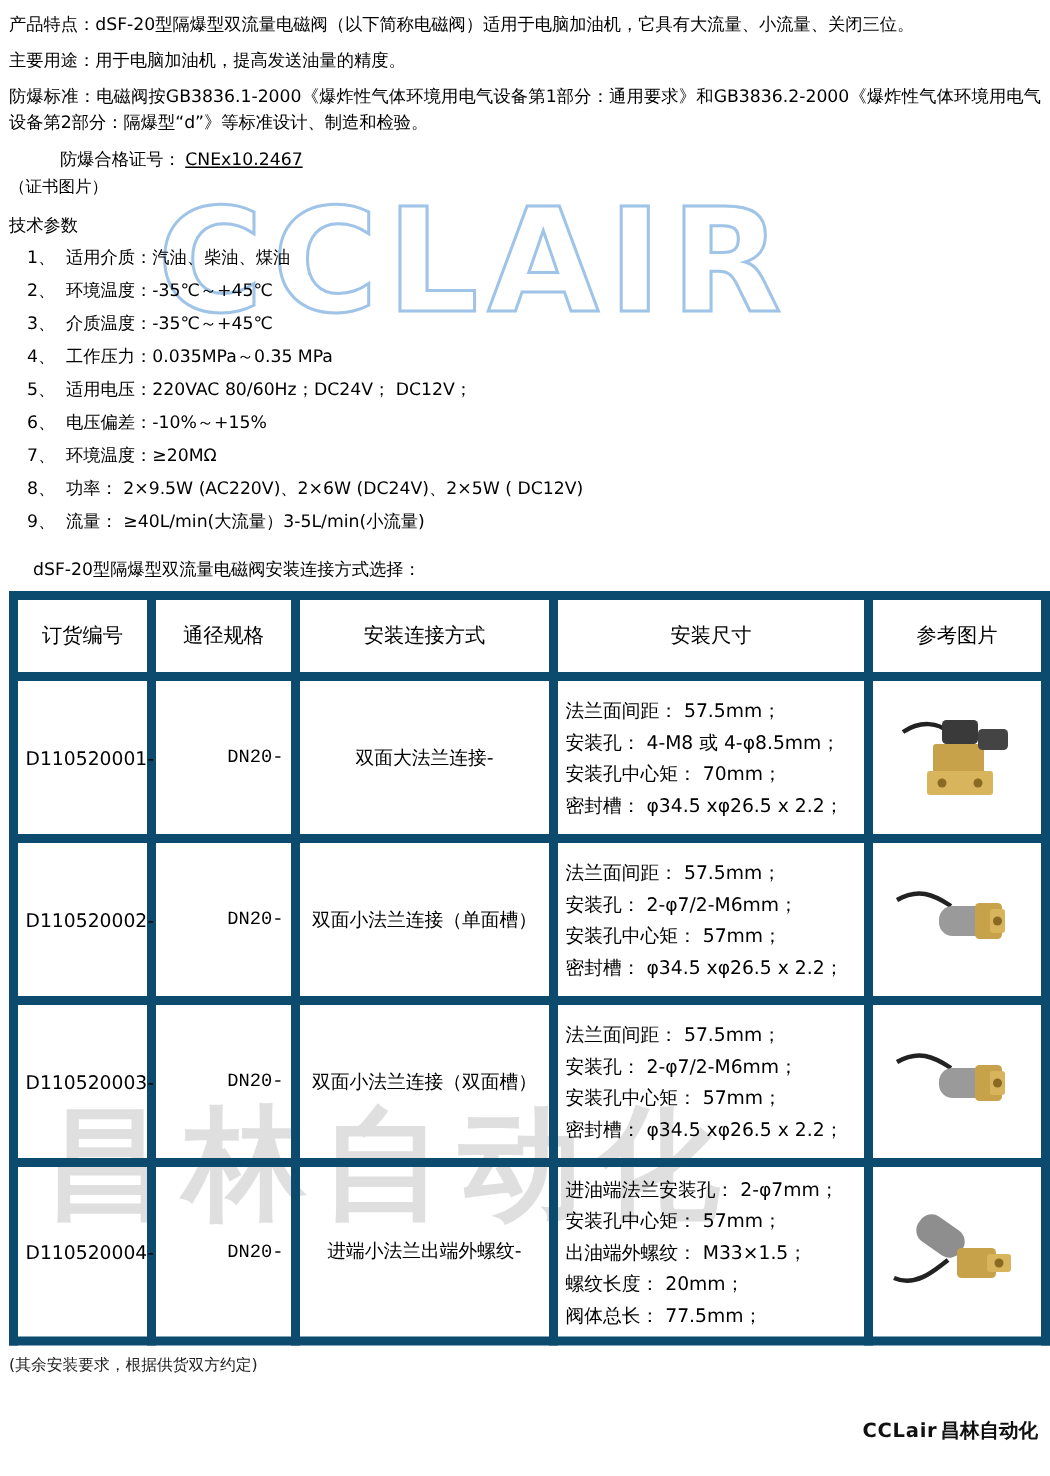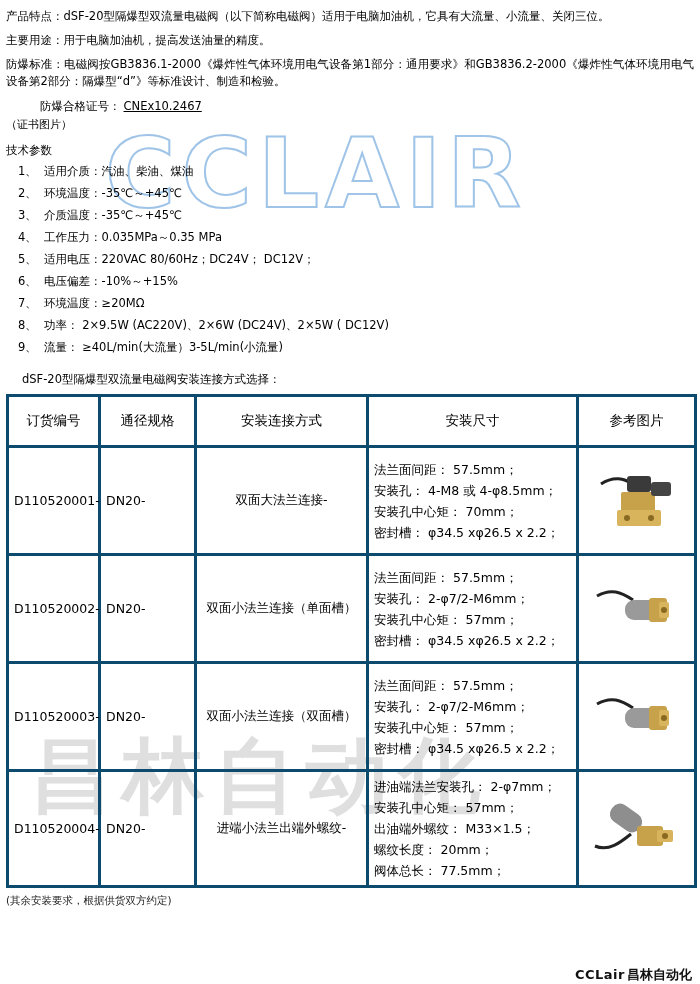--- a/index.html
+++ b/index.html
@@ -69,39 +69,40 @@
     line-height: 18px;
     margin: 14px 0 6px 16px;
   }
   table.spec-table {
     border-collapse: collapse;
     width: 688px;
     margin: 0 0 0 0;
     table-layout: fixed;
   }
   table.spec-table th, table.spec-table td {
-    border: 3px solid #0c4a6e;
+    border: 6px solid #0c4a6e;
     padding: 4px 5px;
     vertical-align: middle;
     font-size: 12.5px;
   }
   table.spec-table th {
     text-align: center;
     font-weight: normal;
     font-size: 13.5px;
     height: 40px;
   }
   td.c-order {
     text-align: center;
     font-size: 12.5px;
     white-space: nowrap;
   }
   td.c-dn {
-    text-align: left;
+    text-align: right;
     font-size: 13px;
+    font-family: Liberation Mono, monospace;
   }
   td.c-mount {
     text-align: center;
     font-size: 13px;
   }
   td.c-dim {
     font-size: 12px;
     line-height: 21px;
     vertical-align: top;
     padding-top: 8px;
@@ -112,21 +113,21 @@
   }
   .row-h { height: 108px; }
   .footer-note {
     font-size: 10.5px;
     margin-top: 6px;
     color: #222;
   }
   .brand-footer {
     position: absolute;
     right: 8px;
-    bottom: 0;
+    bottom: 21px;
     font-size: 13px;
     color: #111;
     z-index: 5;
   }
   .brand-footer .cc {
     font-weight: bold;
     letter-spacing: 0.5px;
   }
   .brand-footer .cn {
     font-weight: bold;

